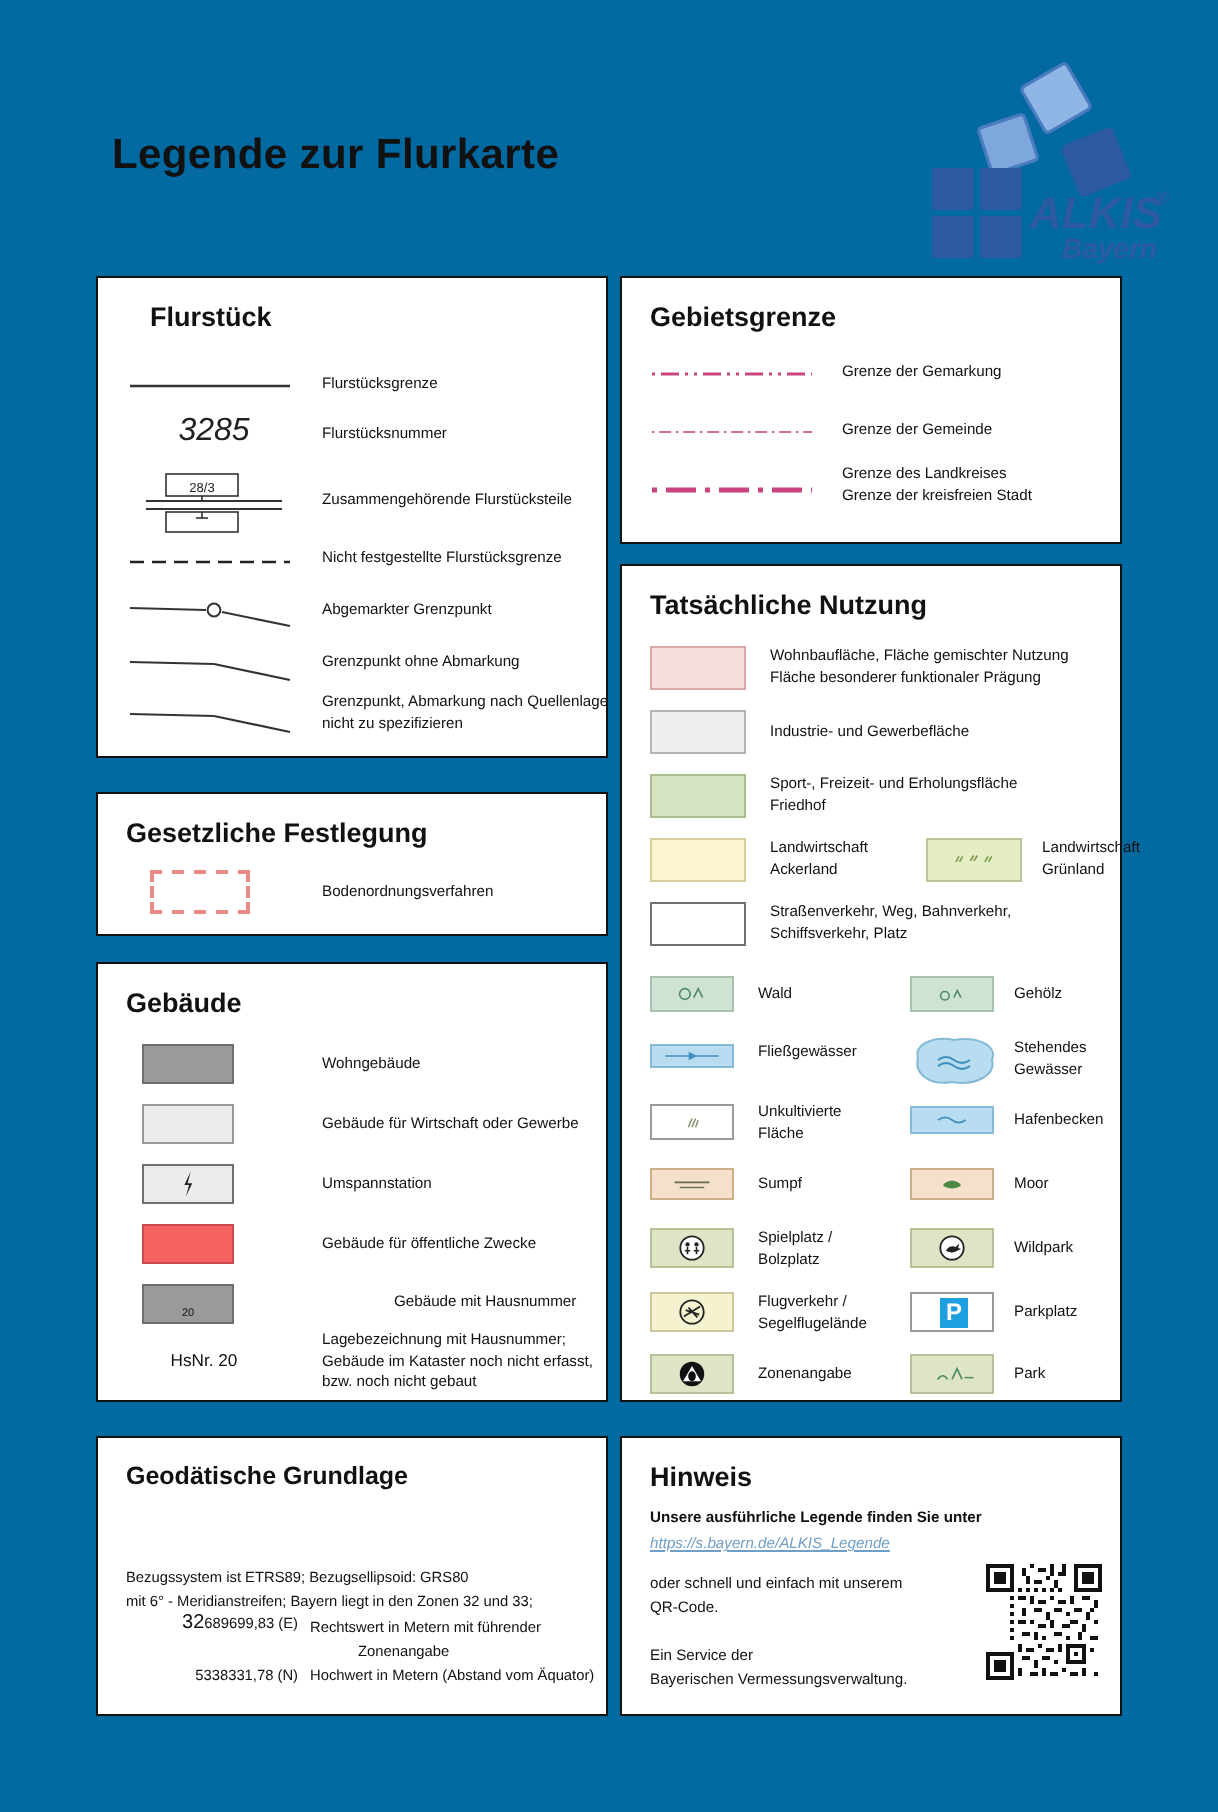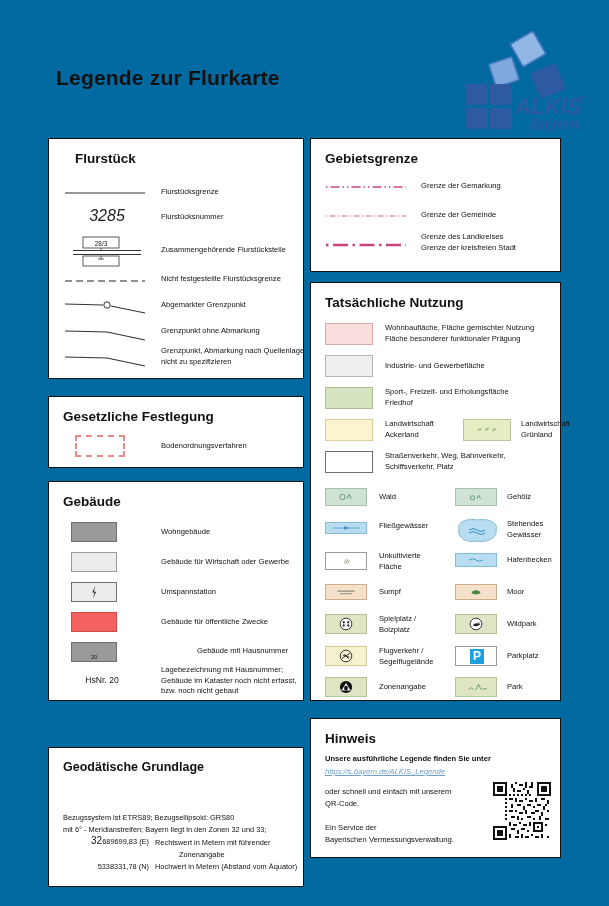--- a/index.html
+++ b/index.html
@@ -201,21 +201,21 @@
     </div>
 
     <div class="row" style="left:0;top:186px;width:256px;height:34px;">
       <div class="sw" style="left:14px;top:7px;width:78px;text-align:center;font-size:8.6px;color:#111;">HsNr. 20</div>
       <div class="lbl" style="left:112px;top:-3px;width:150px;">Lagebezeichnung mit Hausnummer;
 Gebäude im Kataster noch nicht erfasst,
 bzw. noch nicht gebaut</div>
     </div>
   </div>
 
-  <div class="panel" style="left:48px;top:718px;width:256px;height:140px;margin-top:29px;">
+  <div class="panel" style="left:48px;top:718px;width:256px;height:140px;">
     <div class="panel-title" style="left:14px;top:12px;font-size:12.5px;">Geodätische Grundlage</div>
 
 
     <div class="gtxt" style="left:14px;top:64px;width:232px;">Bezugssystem ist ETRS89; Bezugsellipsoid: GRS80</div>
     <div class="gtxt" style="left:14px;top:76px;width:238px;">mit 6° - Meridianstreifen; Bayern liegt in den Zonen 32 und 33;</div>
 
     <div class="coord" style="left:8px;top:87px;width:92px;">
       <span class="big">32</span><span>689699,83 (E)</span>
     </div>
     <div class="gtxt" style="left:106px;top:89px;width:148px;">Rechtswert in Metern mit führender</div>

